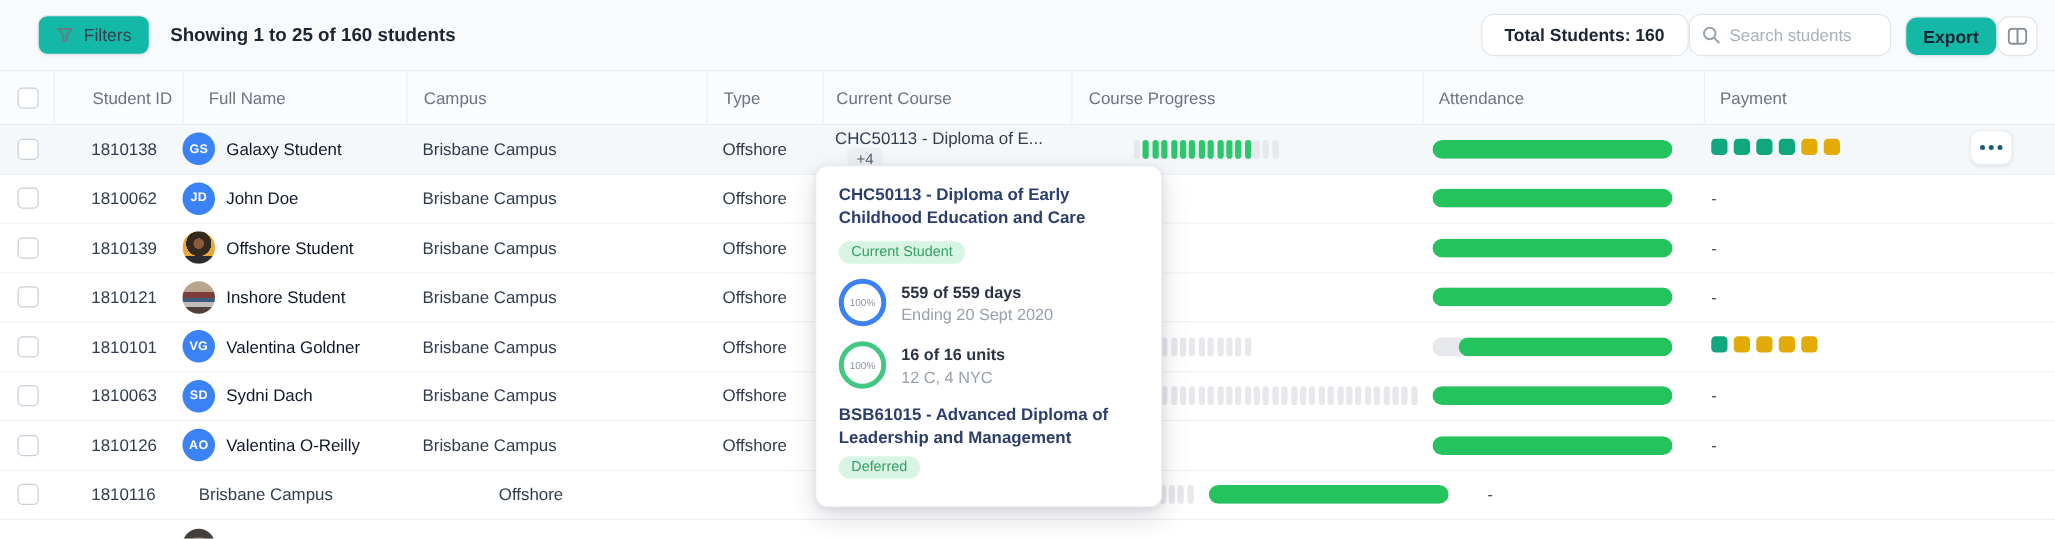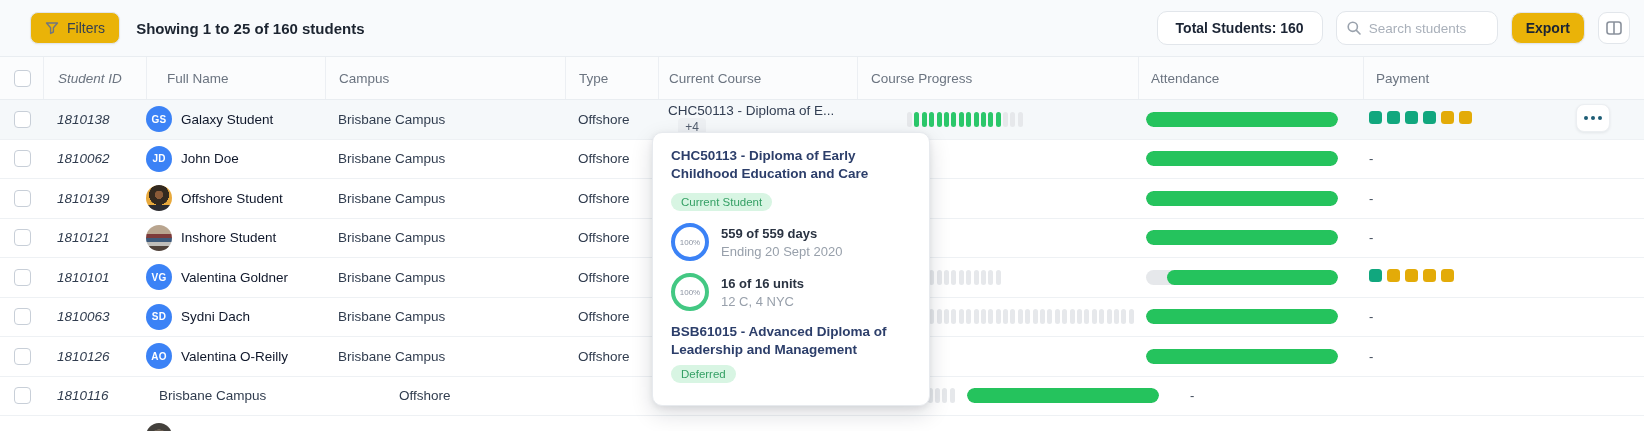--- a/index.html
+++ b/index.html
@@ -4,46 +4,46 @@
 <style>
   * { box-sizing: border-box; margin: 0; padding: 0; }
   body { background:#fff; font-family:"Liberation Sans", sans-serif; }
   .canvas { position:relative; width:1644px; height:431px; background:#fff; overflow:hidden; }
 
   
   .toolbar { position:absolute; top:0; left:0; width:100%; height:57px;
     background:#f8fafc; border-bottom:1px solid #e9edf1;
     display:flex; align-items:center; justify-content:space-between; padding:0 14px 0 30px; }
   .tb-left { display:flex; align-items:center; gap:16px; }
-  .tb-right { display:flex; align-items:center; gap:13px; }
-  .btn { display:inline-flex; align-items:center; gap:8px; background:#eab308;
+  .tb-right { display:flex; align-items:flex-end; }
+  .btn { display:inline-flex; align-items:center; gap:8px; background:#14b8a6;
     border:1px solid #e2e6eb; border-radius:8px; height:32px; padding:0 14px;
     font-size:14px; color:#374151; cursor:pointer; box-shadow:0 1px 2px rgba(16,24,40,.04); }
-  .btn.bold { font-weight:bold; color:#1b2434; border-radius:10px; }
+  .btn.bold { font-weight:bold; color:#1b2434; border-radius:10px;margin-left:11px; }
   .pill-total { background:#fff; border:1px solid #e2e6eb; border-radius:10px; height:34px;
     display:inline-flex; align-items:center; padding:0 18px; font-size:14px; font-weight:bold; color:#1b2434; }
   .search-box { position:relative; width:162px; height:34px; }
   .search-box input { width:100%; height:100%; border:1px solid #e2e6eb; border-radius:10px;
     padding:0 10px 0 32px; font-size:13.5px; color:#374151; background:#fff; outline:none;
     font-family:"Liberation Sans", sans-serif; }
   .search-box input::placeholder { color:#a9b0ba; }
   .search-box svg { position:absolute; left:10px; top:9px; }
   .icon-btn { width:32px; height:32px; border:1px solid #e2e6eb; border-radius:9px; background:#fff;
     display:inline-flex; align-items:center; justify-content:center; cursor:pointer; }
   .showing { font-size:15px; font-weight:bold; color:#1c2430; }
 
   
   .thead { position:absolute; top:57px; left:0; width:100%; height:43px; background:#fbfcfd;
     border-bottom:1px solid #e9edf1; display:flex; }
   .thead .cell { display:flex; align-items:center; font-size:13.5px; color:#6b7480; }
   .thead .cell + .cell { border-left:1px solid #eceff3; }
 
   
   .c-check { width:43px; flex:0 0 43px; display:flex; align-items:center; padding-left:14px; }
-  .c-id { width:103px; flex:0 0 103px; padding-left:14px;font-style:italic; }
+  .c-id { width:103px; flex:0 0 103px; padding-left:30px; }
   .c-name { width:179px; flex:0 0 179px; }
   .c-campus { width:240px; flex:0 0 240px; padding-left:13px; }
   .c-type { width:93px; flex:0 0 93px; padding-left:13px; }
   .c-course { width:199px; flex:0 0 199px; padding-left:10px; }
   .c-progress { width:281px; flex:0 0 281px; }
   .c-att { width:225px; flex:0 0 225px; padding-left:8px; }
   .c-pay { flex:1 1 auto; padding-left:6px; }
   .thead .c-name { padding-left:20px; }
   .thead .c-progress { padding-left:13px; }
   .thead .c-att { padding-left:12px; }

